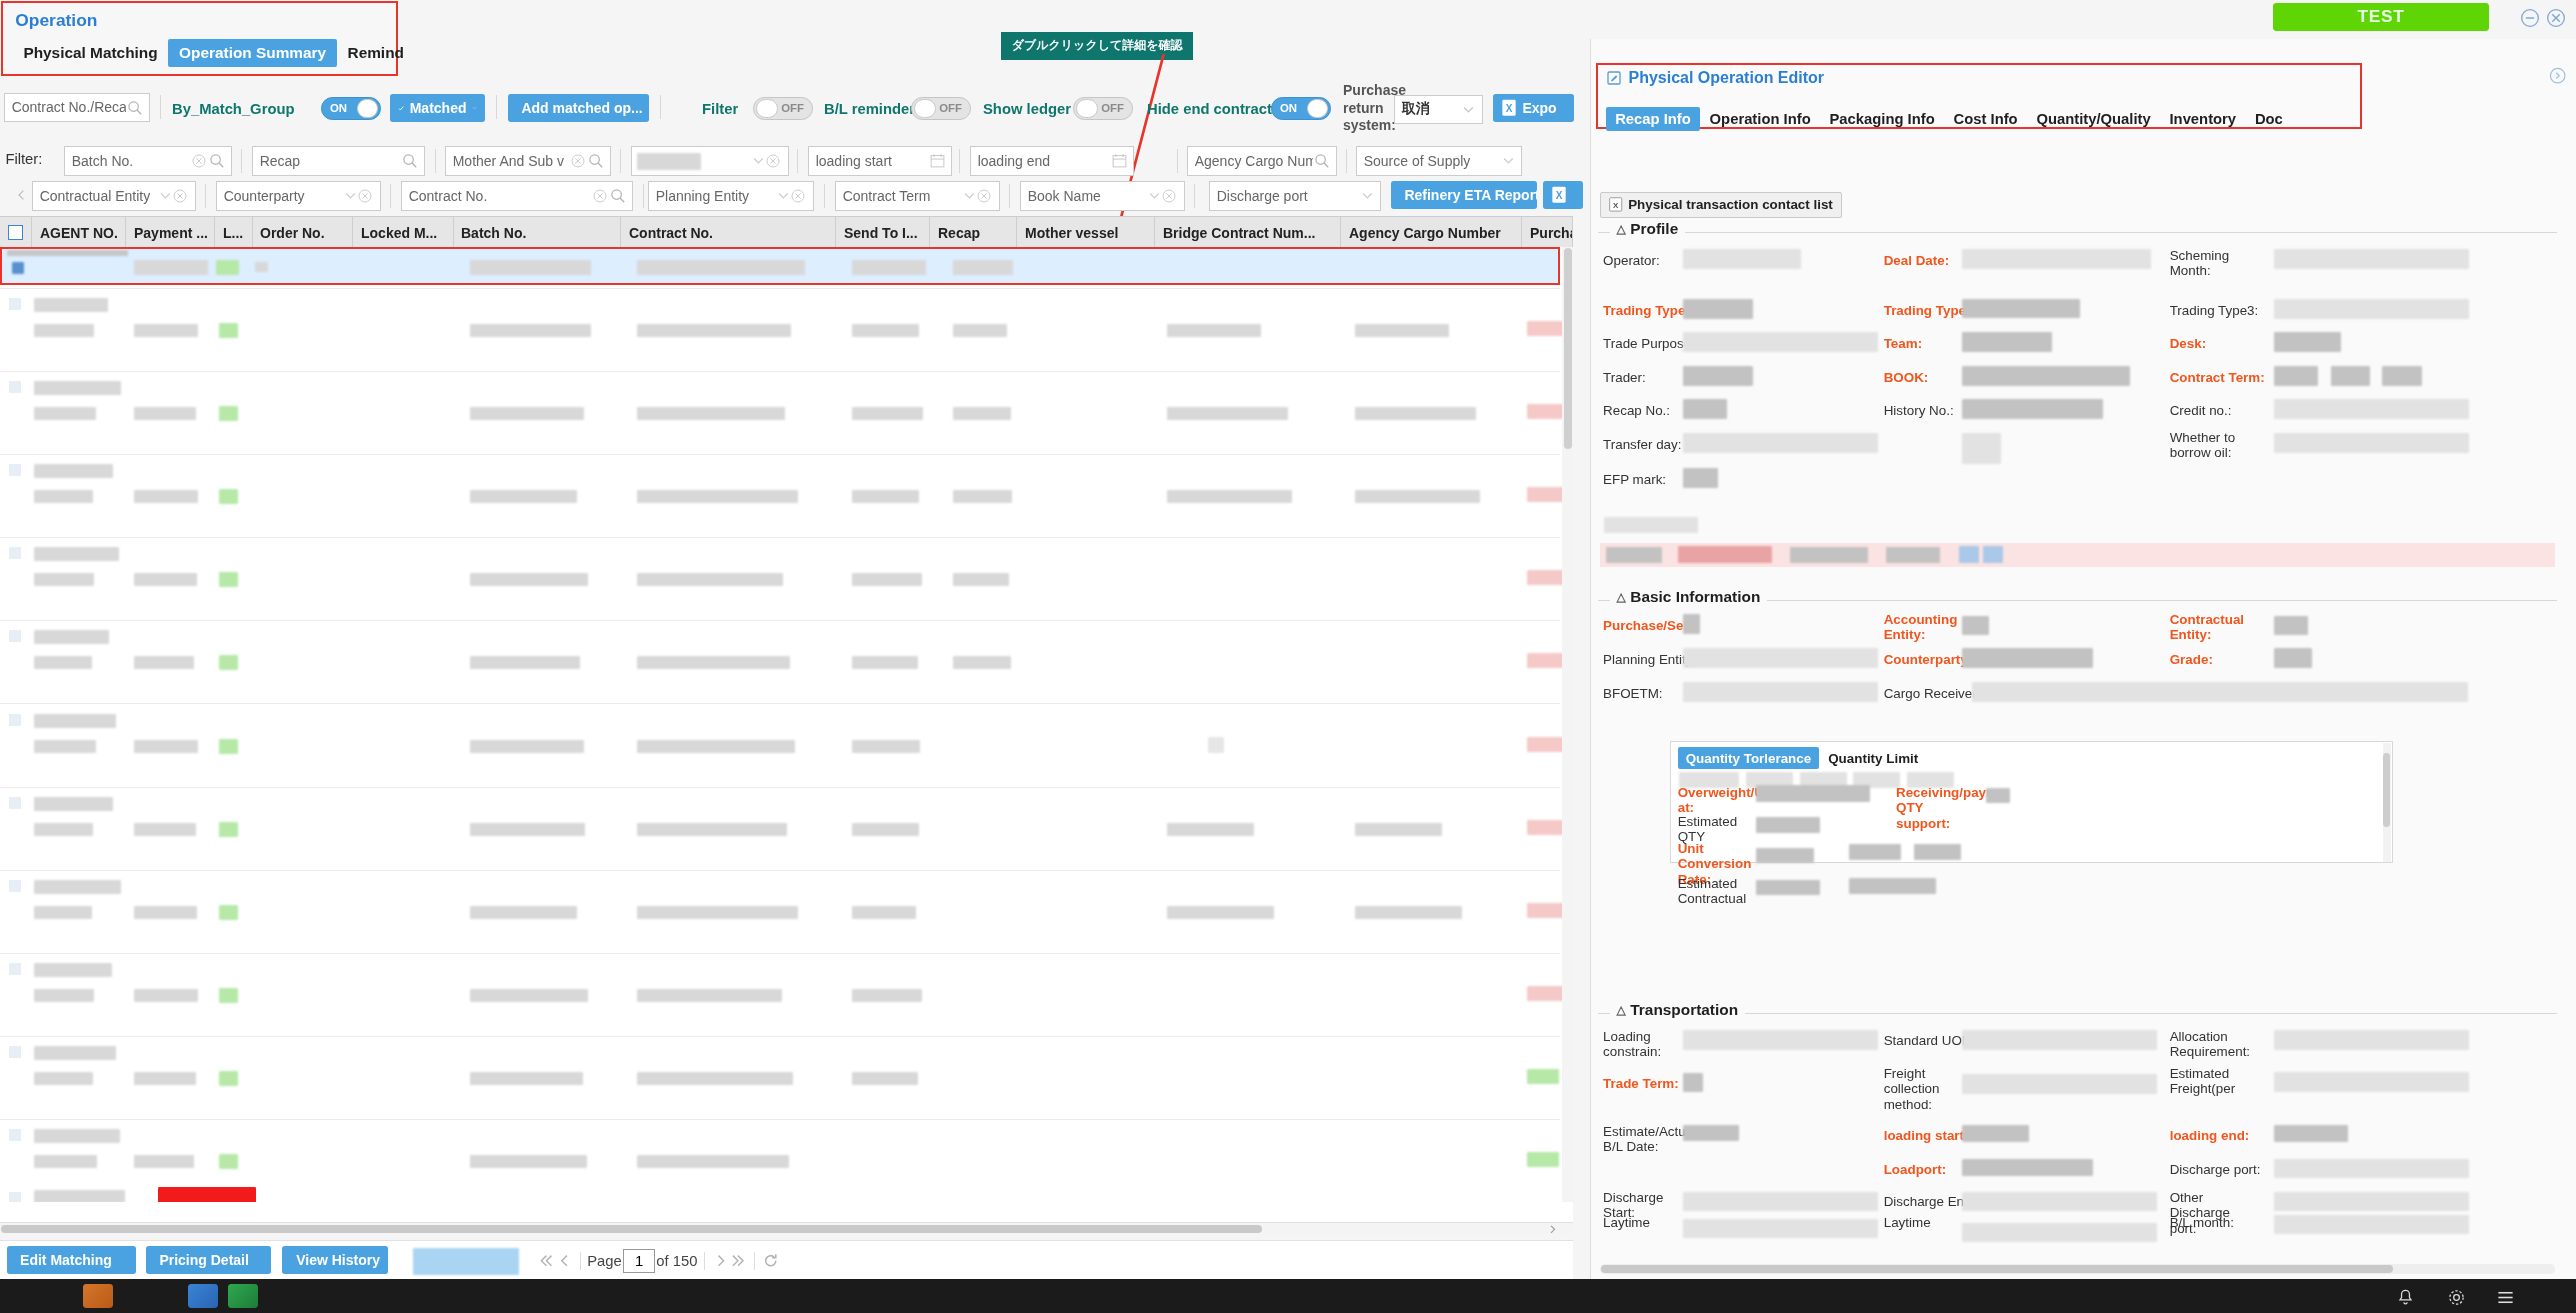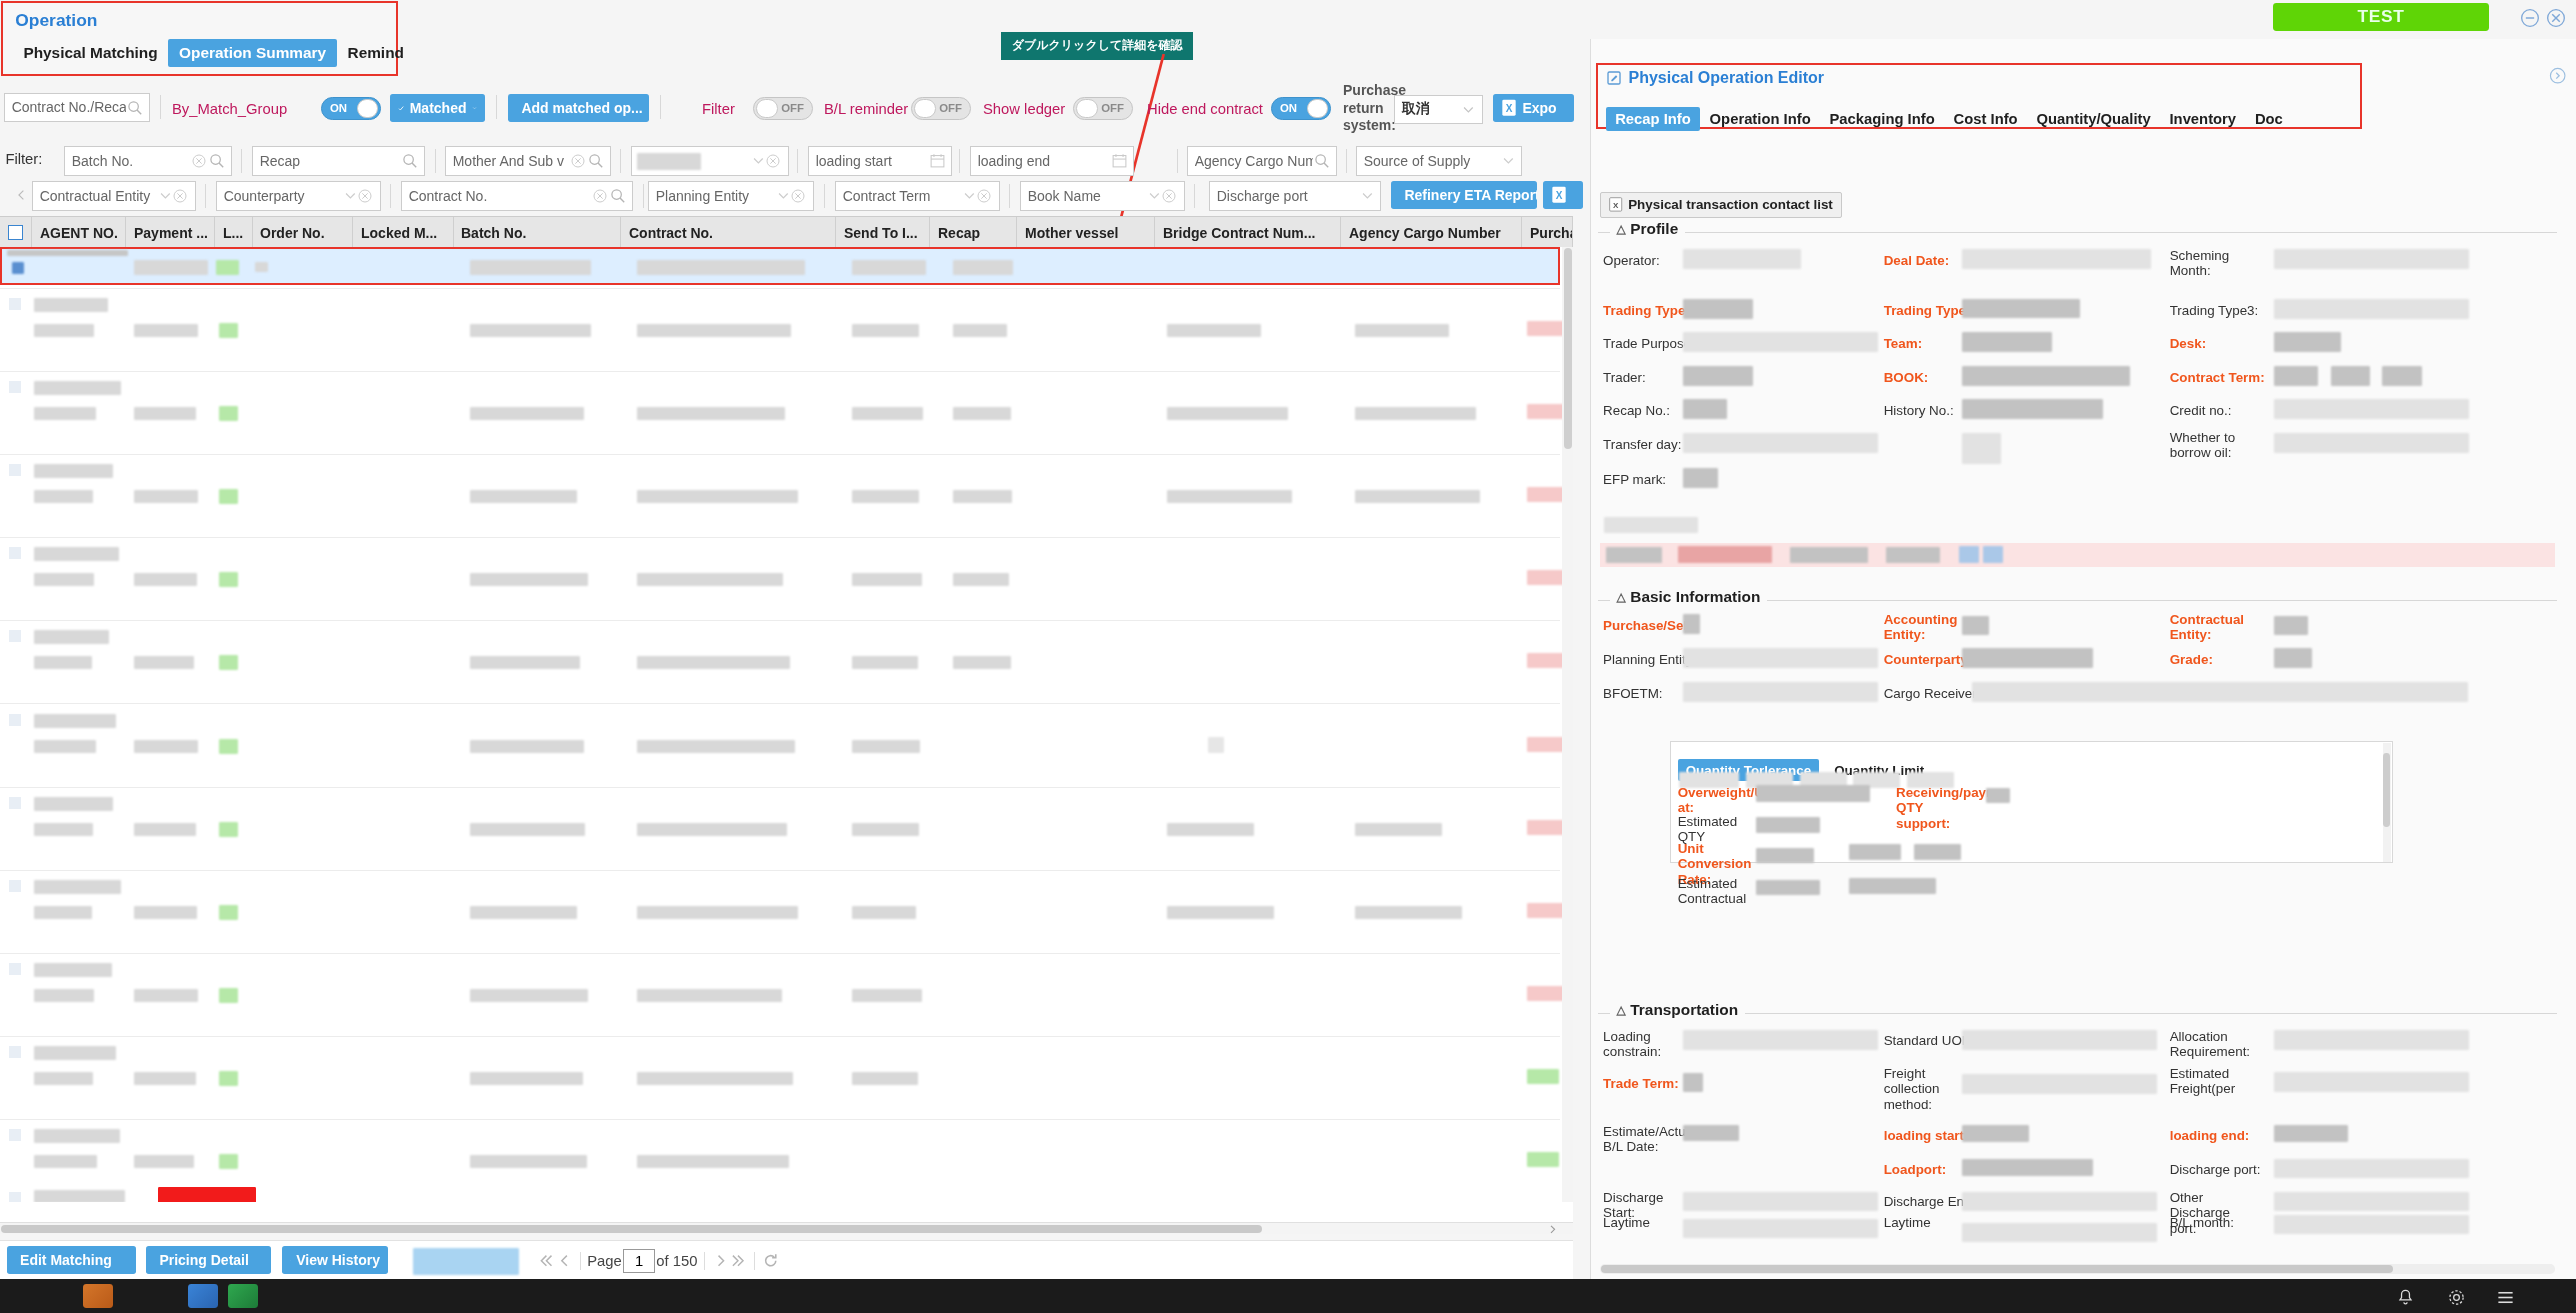--- a/index.html
+++ b/index.html
@@ -51,21 +51,21 @@
     background:#fff; border:0.7px solid #ccc; height:29.5px; display:flex; align-items:center;
     padding:0 5.4px 0 6.7px; font-size:14px; color:#555; position:absolute;
   }
   .inp .ph { color:#666; white-space:nowrap; overflow:hidden; flex:1; }
   .mag { width:17.4px; height:17.4px; flex:none; opacity:.55; }
   .clr { width:16px; height:16px; flex:none; opacity:.5; margin-right:1.3px; }
   .cal { width:17px; height:17px; flex:none; opacity:.45; }
   .cv  { width:14.8px; height:14.8px; flex:none; opacity:.5; }
   .sep { position:absolute; width:0.7px; background:#d8d8d8; }
 
-  .lbl { position:absolute; font-size:14.8px; font-weight:normal; color:#be185d; white-space:nowrap; }
+  .lbl { position:absolute; font-size:14.8px; font-weight:bold; color:#0f766e; white-space:nowrap; }
   .lbl-sm { position:absolute; font-size:14px; font-weight:bold; color:#555; }
 
   .toggle { position:absolute; width:60px; height:23px; border-radius:11.4px; background:#e4e4e4;
             border:0.7px solid #c5c5c5; display:flex; align-items:center; }
   .toggle.on { background:#4aa3e0; border-color:#3e92cc; }
   .toggle .knob { width:21.5px; height:19px; border-radius:9.4px; background:#fff; border:0.7px solid #c9c9c9; position:absolute; top:1.3px; }
   .toggle.on .knob { right:2px; }
   .toggle.off .knob { left:2px; }
   .toggle .tx { position:absolute; font-size:11.4px; font-weight:bold; }
   .toggle.on .tx { left:8px; color:#fff; }
@@ -141,21 +141,21 @@
                font-size:15.4px; font-weight:bold; color:#1f1f1f; display:flex; align-items:center; gap:4.7px; }
   .fs-caret { font-size:12px; color:#666; }
 
   .fl { position:absolute; font-size:13.4px; color:#333; line-height:1.15; }
   .fl.req { color:#f0561d; font-weight:bold; }
   .fv { position:absolute; background:#e2e2e2; border-radius:1.3px; filter:blur(1.3px); }
   .fv.dark  { background:#c2c2c2; }
   .fv.white { background:#fff; filter:none; border:0.7px solid #e2e2e2; }
 
   .qbox { position:absolute; left:79px; top:702px; width:723px; height:122px; border:0.7px solid #d8d8d8; background:#fff; }
-  .qtabs { position:absolute; left:6.7px; top:5.4px; display:flex; gap:7px;margin-top:12px; }
+  .qtabs { position:absolute; left:6.7px; top:5.4px; display:flex; gap:1px; }
   .qtab { font-size:13.4px; font-weight:bold; color:#1f1f1f; padding:3.4px 8px; cursor:pointer; }
   .qtab.active { background:#4aa3e0; color:#fff; border-radius:2px; }
   .qscroll { position:absolute; right:1.3px; top:1.3px; width:8px; height:119px; background:#f2f2f2; }
   .qscroll .thumb { position:absolute; left:0.7px; top:9.4px; width:6.7px; height:74px; background:#cdcdcd; border-radius:3.4px; }
 
   .rp-bottom-scroll { position:absolute; left:9.4px; bottom:5.4px; width:955px; height:9.4px; background:#eee; border-radius:4.7px; }
   .rp-bottom-scroll .thumb { position:absolute; left:0.7px; top:0.7px; width:792px; height:8px; background:#c9c9c9; border-radius:4px; }
   .rp-help { position:absolute; right:9.4px; top:28px; width:17.4px; height:17.4px; color:#9dbfe0; }
 
   .pink-strip { position:absolute; background:#fbe3e3; }

